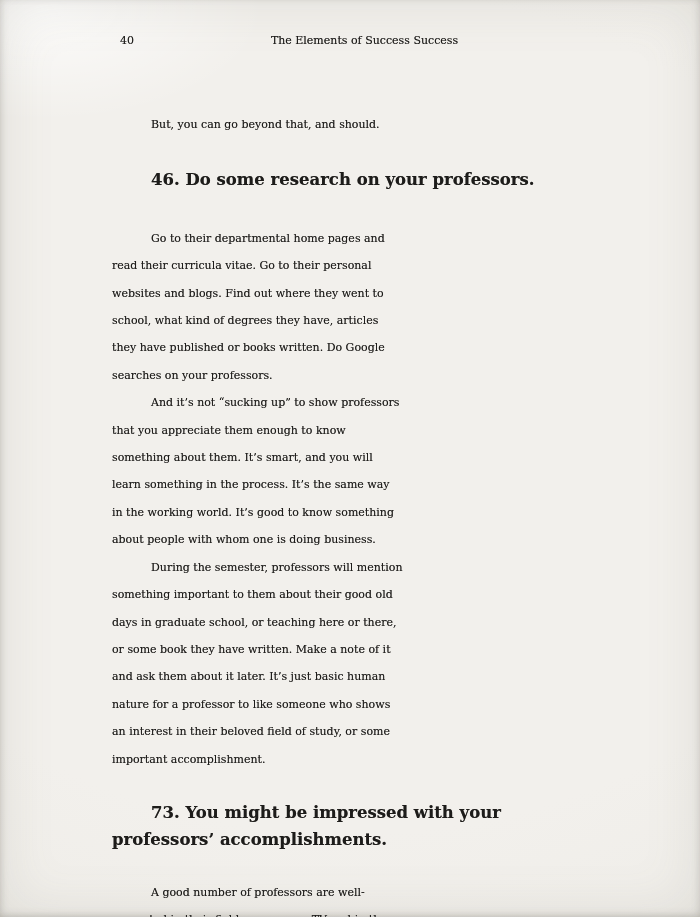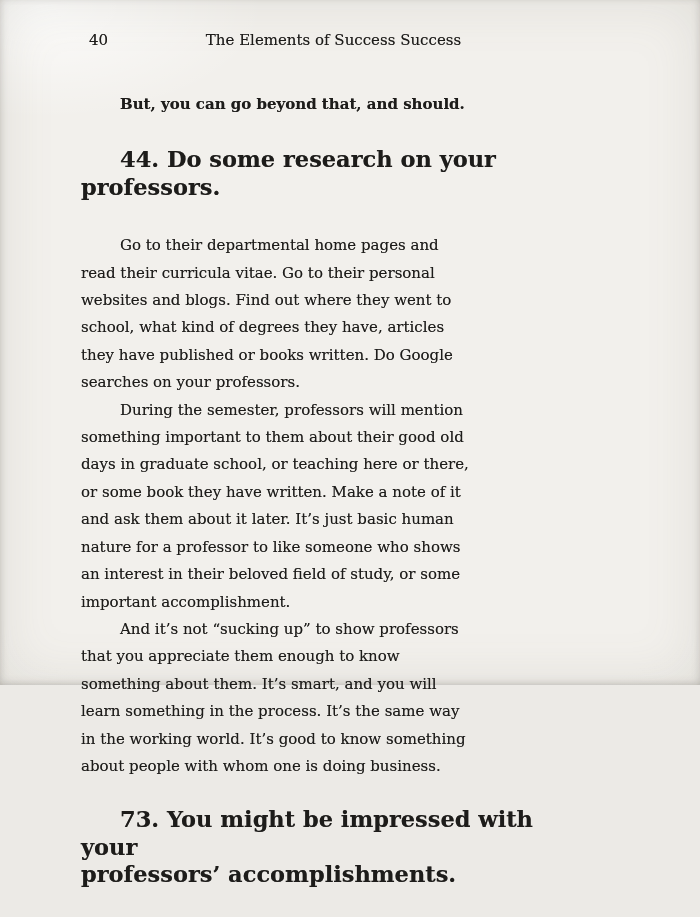--- a/index.html
+++ b/index.html
@@ -9,32 +9,32 @@
     height: 917px;
     overflow: hidden;
   }
   body {
     background: #eceae6;
   }
   .page {
     position: relative;
     box-sizing: border-box;
     width: 700px;
-    height: 685px;
-    padding: 27px 0 0 81px;
+    height: 917px;
+    padding: 27px 0 0 112px;
     background:
       radial-gradient(ellipse 320px 160px at 6% 1%, rgba(255,255,255,0.75), rgba(255,255,255,0) 70%),
       radial-gradient(ellipse 900px 700px at 50% 45%, #f2f0ec 60%, #edebe6 100%);
     box-shadow:
       inset 0 0 55px rgba(115,110,100,0.14),
       inset 4px 0 8px -3px rgba(90,85,75,0.18),
       inset -4px 0 8px -3px rgba(90,85,75,0.14),
       inset 0 -5px 10px -4px rgba(90,85,75,0.20);
     font-family: "DejaVu Serif", "Liberation Serif", serif;
-    font-size: 15px;
+    font-size: 11px;
     line-height: 27.4px;
     color: #1d1c1a;
     text-shadow: 0 0 0.5px rgba(30,28,25,0.55);
   }
   .content {
     width: 505px;
   }
   .page-header {
     position: relative;
     width: 505px;
@@ -50,63 +50,63 @@
     left: 0;
     top: 0;
     width: 100%;
     text-align: center;
   }
   .para {
     margin: 0;
     text-indent: 39px;
     white-space: pre-line;
   }
-  .intro-line   { margin-top: 36px; font-weight: bold; }
+  .intro-line   { margin-top: 56px; }
   .heading-54   { margin-top: 28px; font-weight: bold; }
   .first-para   { margin-top: 31px; }
   .heading-55   { margin-top: 26px; font-weight: bold; }
   .closing-para { margin-top: 25px; }
 </style>
 </head>
 <body>
 
 <div class="page">
   <div class="content">
 
     <header class="page-header">
       <span class="page-num">40</span>
       <span class="running-title">The Elements of Success Success</span>
     </header>
 
     <p class="para intro-line">But, you can go beyond that, and should.</p>
 
-    <h2 class="para heading-54">44. Do some research on your professors.</h2>
+    <h2 class="para heading-54">46. Do some research on your professors.</h2>
 
     <p class="para first-para">Go to their departmental home pages and
 read their curricula vitae. Go to their personal
 websites and blogs. Find out where they went to
 school, what kind of degrees they have, articles
 they have published or books written. Do Google
 searches on your professors.</p>
+
+    <p class="para">And it’s not “sucking up” to show professors
+that you appreciate them enough to know
+something about them. It’s smart, and you will
+learn something in the process. It’s the same way
+in the working world. It’s good to know something
+about people with whom one is doing business.</p>
 
     <p class="para">During the semester, professors will mention
 something important to them about their good old
 days in graduate school, or teaching here or there,
 or some book they have written. Make a note of it
 and ask them about it later. It’s just basic human
 nature for a professor to like someone who shows
 an interest in their beloved field of study, or some
 important accomplishment.</p>
-
-    <p class="para">And it’s not “sucking up” to show professors
-that you appreciate them enough to know
-something about them. It’s smart, and you will
-learn something in the process. It’s the same way
-in the working world. It’s good to know something
-about people with whom one is doing business.</p>
 
     <h2 class="para heading-55">73. You might be impressed with your
 professors’ accomplishments.</h2>
 
     <p class="para closing-para">A good number of professors are well-
 respected in their fields, appear on TV and in the</p>
 
   </div>
 </div>
 

